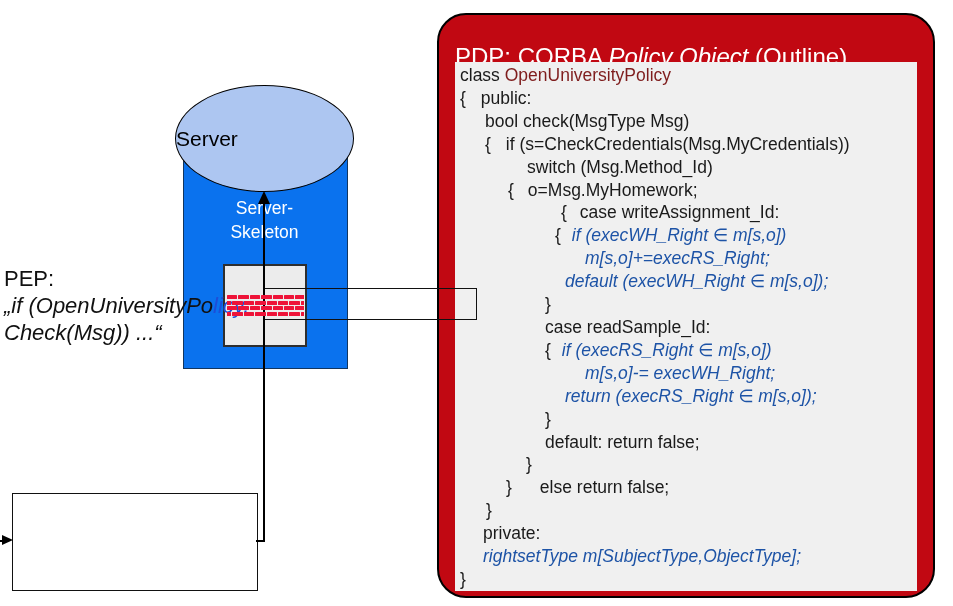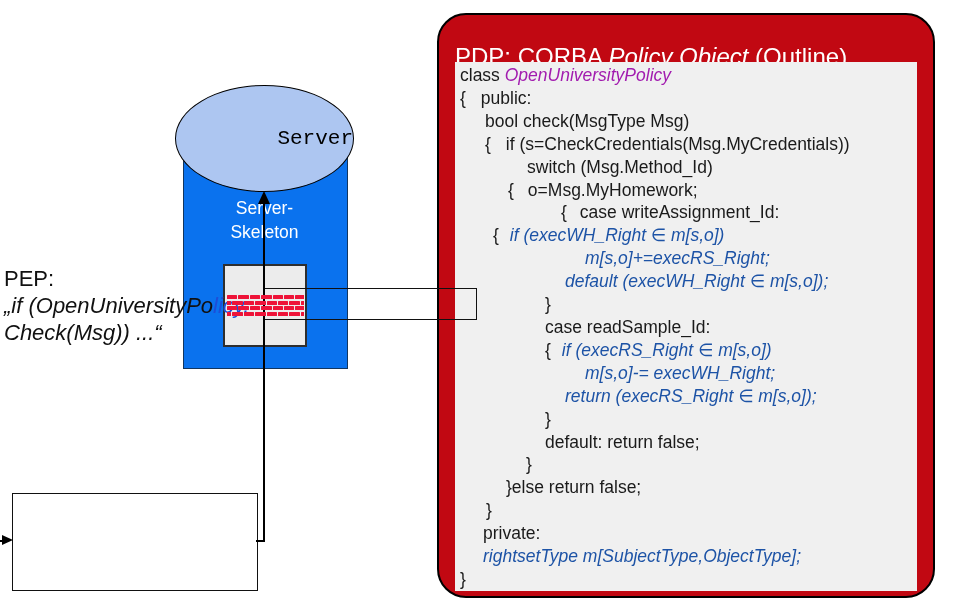--- a/index.html
+++ b/index.html
@@ -8,21 +8,21 @@
     font-family:"Liberation Sans","DejaVu Sans",sans-serif;color:#111;
   }
   
   .skeleton-rect{
     position:absolute;left:183px;top:156px;width:163px;height:211px;
     background:var(--blue);border:1.5px solid #12365f;z-index:1;
   }
   .server-ellipse{
     position:absolute;left:175px;top:85px;width:177px;height:105px;
     background:var(--lightblue);border:1.6px solid #000;border-radius:50%;
-    display:flex;align-items:center;justify-content:flex-end;z-index:3;font-family:Liberation Mono, monospace;
+    display:flex;align-items:center;justify-content:flex-start;z-index:3;
   }
   .server-label{font-size:21px;color:#000;}
   .skeleton-label{
     position:absolute;left:183px;top:196px;width:163px;text-align:center;
     color:#fff;font-size:17.5px;line-height:24px;z-index:4;
   }
   .firewall-box{
     position:absolute;left:223px;top:264px;width:80px;height:79px;
     background:#ececec;border:2px solid #2e2e2e;z-index:5;
   }
@@ -68,52 +68,52 @@
   }
   .pdp-title .it{font-style:italic;}
   .pdp-title span{white-space:pre;}
   .code-panel{
     position:absolute;left:455px;top:62px;width:462px;height:529px;
     background:#f0f0f0;z-index:3;overflow:hidden;padding-top:2px;box-sizing:border-box;
   }
   .code-line{font-size:17.5px;line-height:22.9px;white-space:nowrap;}
   .code-line span{white-space:pre;}
   .seg-k{color:#1a1a1a;}
-  .seg-i{color:#a21caf;font-style:italic;}
+  .seg-i{color:#7f1d1d;}
   .seg-b{color:var(--codeblue);font-style:italic;}
 </style>
 </head>
 <body>
 
 <div class="canvas">
 
   <div class="pdp-panel"></div>
   <div class="pdp-title">
     <span>PDP: CORBA </span><span class="it">Policy Object</span><span> (Outline)</span>
   </div>
   <div class="code-panel">
       <div class="code-line" style="padding-left: 5px;"><span class="seg-k">class </span><span class="seg-i">OpenUniversityPolicy</span></div>
       <div class="code-line" style="padding-left: 5px;"><span class="seg-k">{</span><span class="seg-k" style="margin-left: 15px;">public:</span></div>
       <div class="code-line" style="padding-left: 30px;"><span class="seg-k">bool check(MsgType Msg)</span></div>
       <div class="code-line" style="padding-left: 30px;"><span class="seg-k">{</span><span class="seg-k" style="margin-left: 15px;">if (s=CheckCredentials(Msg.MyCredentials))</span></div>
       <div class="code-line" style="padding-left: 72px;"><span class="seg-k">switch (Msg.Method_Id)</span></div>
       <div class="code-line" style="padding-left: 53px;"><span class="seg-k">{</span><span class="seg-k" style="margin-left: 14px;">o=Msg.MyHomework;</span></div>
       <div class="code-line" style="padding-left: 106px;"><span class="seg-k">{</span><span class="seg-k" style="margin-left: 13px;">case writeAssignment_Id:</span></div>
-      <div class="code-line" style="padding-left: 38px;"><span class="seg-k">{</span><span class="seg-b" style="margin-left: 11px;">if (execWH_Right ∈ m[s,o])</span></div>
+      <div class="code-line" style="padding-left: 100px;"><span class="seg-k">{</span><span class="seg-b" style="margin-left: 11px;">if (execWH_Right ∈ m[s,o])</span></div>
       <div class="code-line" style="padding-left: 130px;"><span class="seg-b">m[s,o]+=execRS_Right;</span></div>
       <div class="code-line" style="padding-left: 110px;"><span class="seg-b">default (execWH_Right ∈ m[s,o]);</span></div>
       <div class="code-line" style="padding-left: 90px;"><span class="seg-k">}</span></div>
       <div class="code-line" style="padding-left: 90px;"><span class="seg-k">case readSample_Id:</span></div>
       <div class="code-line" style="padding-left: 90px;"><span class="seg-k">{</span><span class="seg-b" style="margin-left: 11px;">if (execRS_Right ∈ m[s,o])</span></div>
       <div class="code-line" style="padding-left: 130px;"><span class="seg-b">m[s,o]-= execWH_Right;</span></div>
       <div class="code-line" style="padding-left: 110px;"><span class="seg-b">return (execRS_Right ∈ m[s,o]);</span></div>
       <div class="code-line" style="padding-left: 90px;"><span class="seg-k">}</span></div>
       <div class="code-line" style="padding-left: 90px;"><span class="seg-k">default: return false;</span></div>
       <div class="code-line" style="padding-left: 71px;"><span class="seg-k">}</span></div>
-      <div class="code-line" style="padding-left: 51px;"><span class="seg-k">}</span><span class="seg-k" style="margin-left: 0;">else return false;</span></div>
+      <div class="code-line" style="padding-left: 51px;"><span class="seg-k">}</span><span class="seg-k" style="margin-left: 28px;">else return false;</span></div>
       <div class="code-line" style="padding-left: 31px;"><span class="seg-k">}</span></div>
       <div class="code-line" style="padding-left: 28px;"><span class="seg-k">private:</span></div>
       <div class="code-line" style="padding-left: 28px;"><span class="seg-b">rightsetType m[SubjectType,ObjectType];</span></div>
       <div class="code-line" style="padding-left: 5px;"><span class="seg-k">}</span></div>
     </div>
 
   <div class="skeleton-rect"></div>
   <div class="server-ellipse">
     <span class="server-label">Server</span>
   </div>

